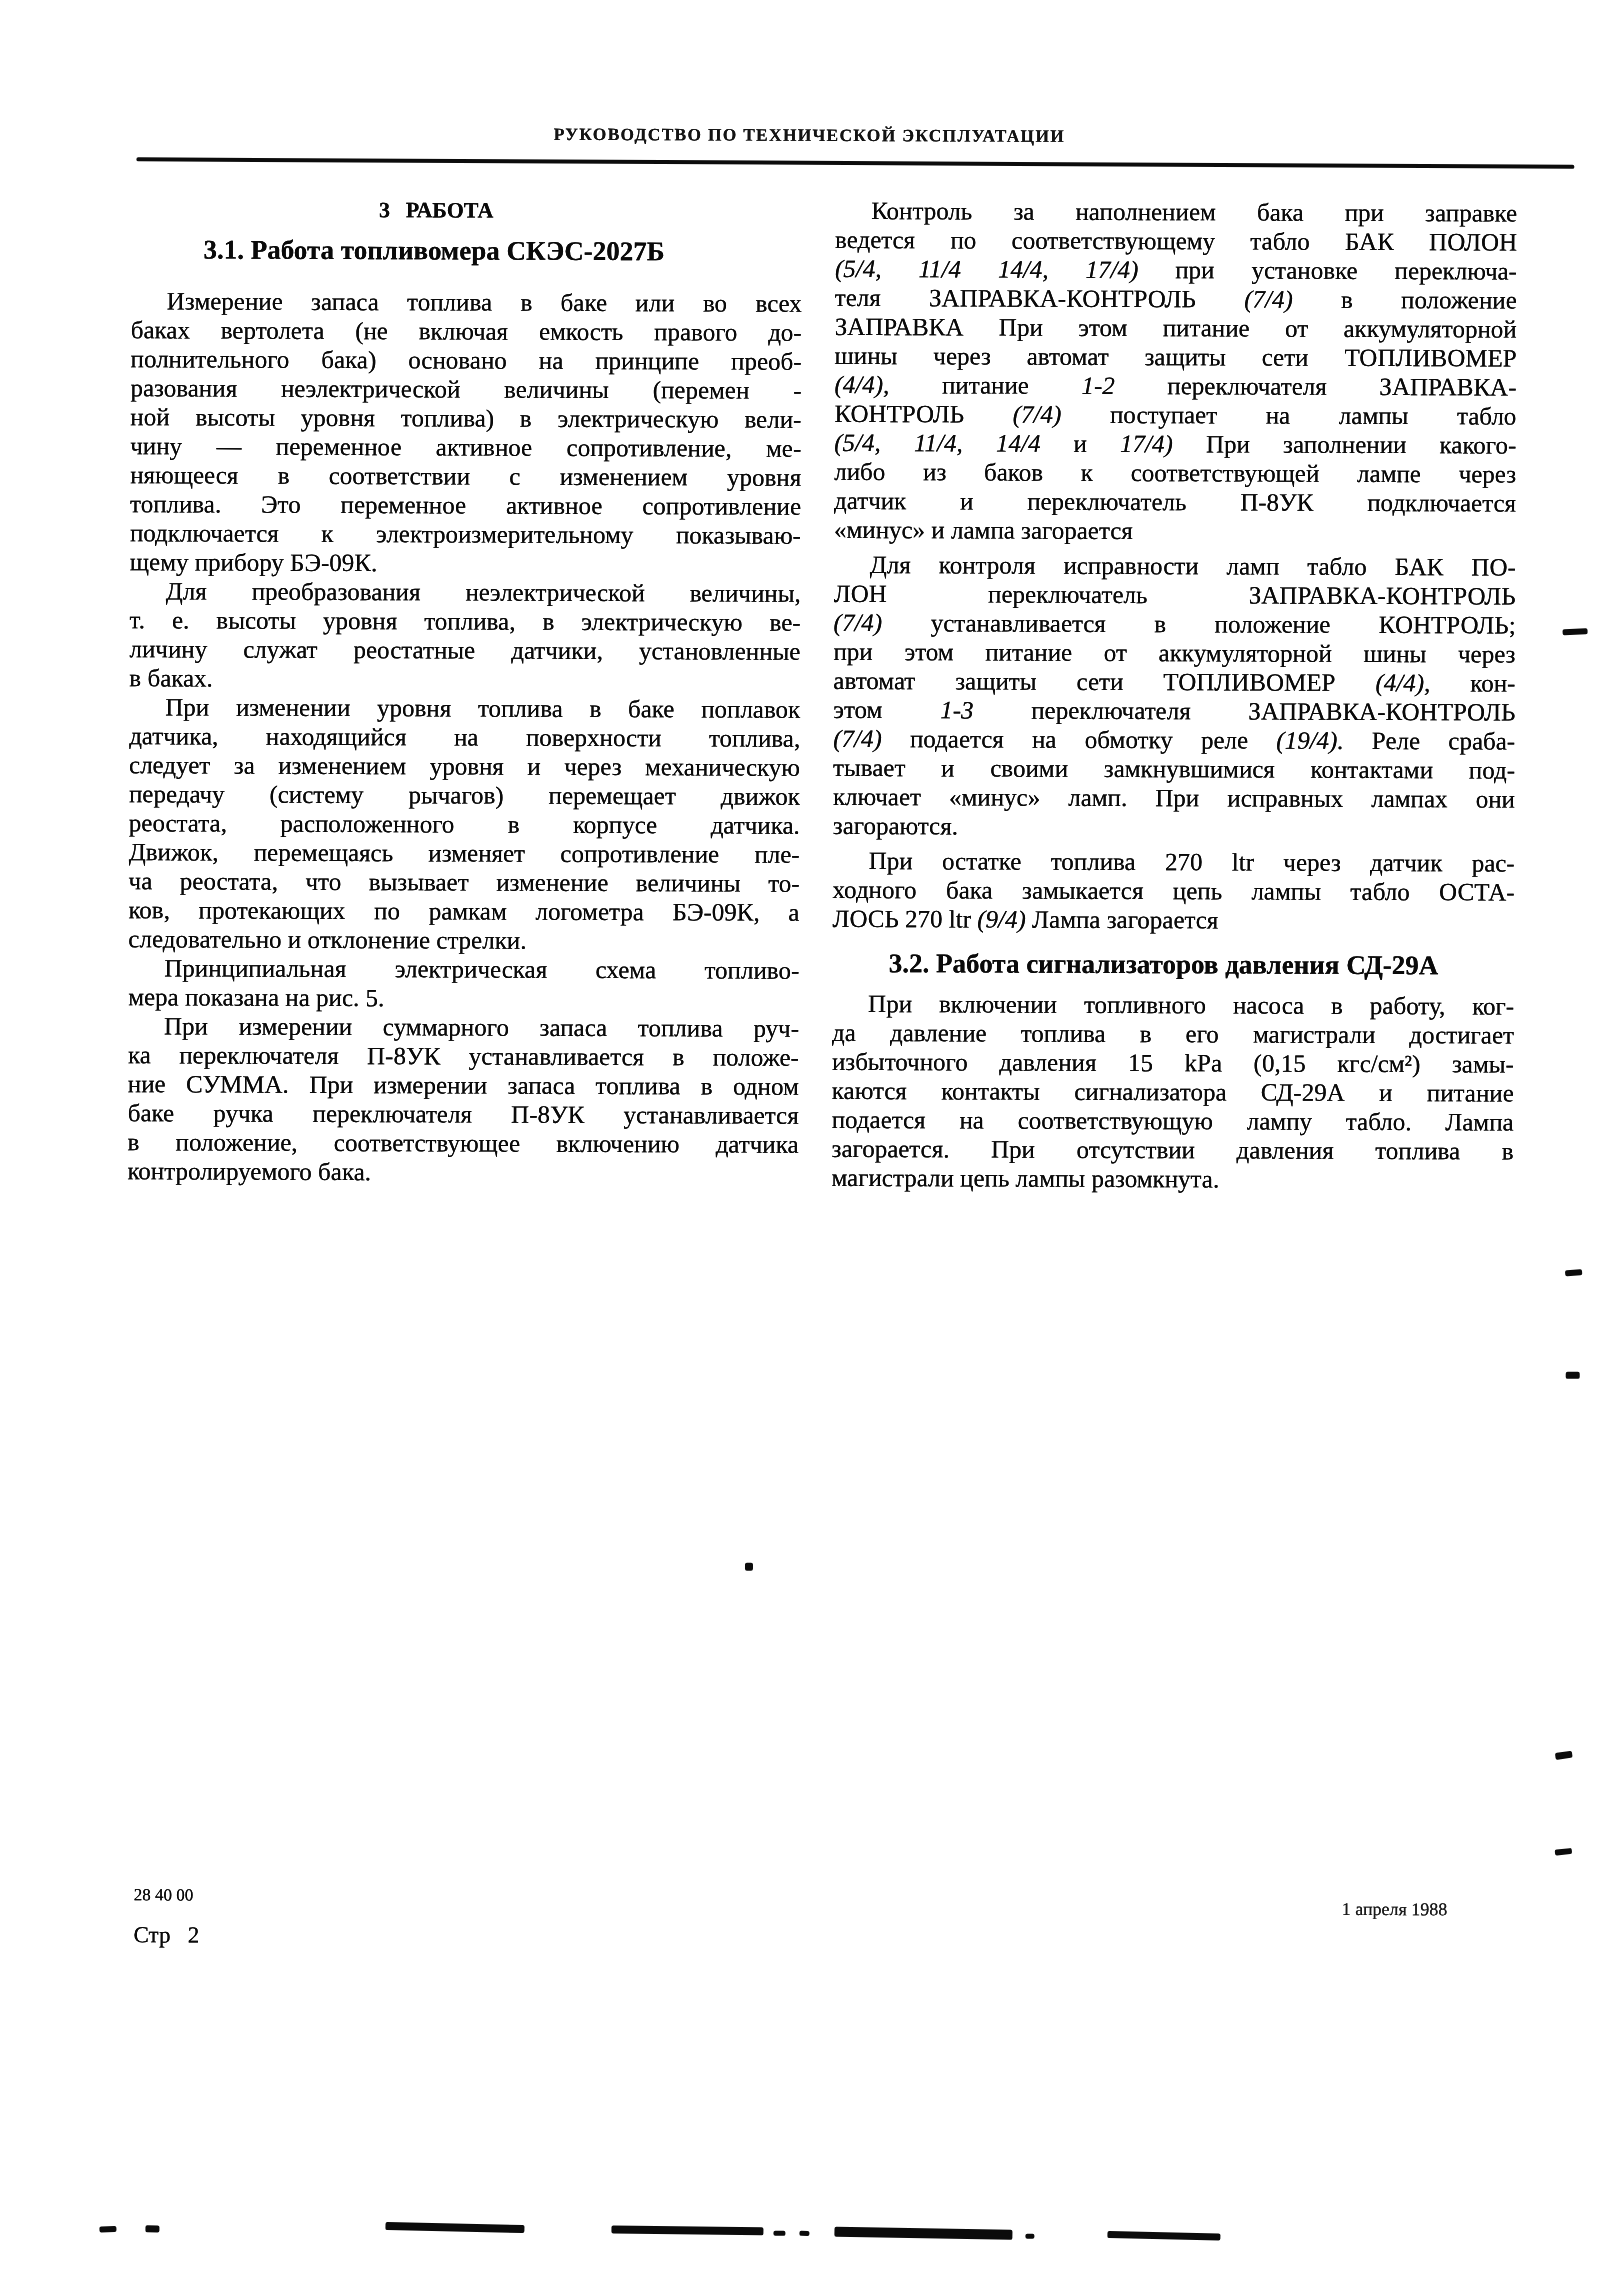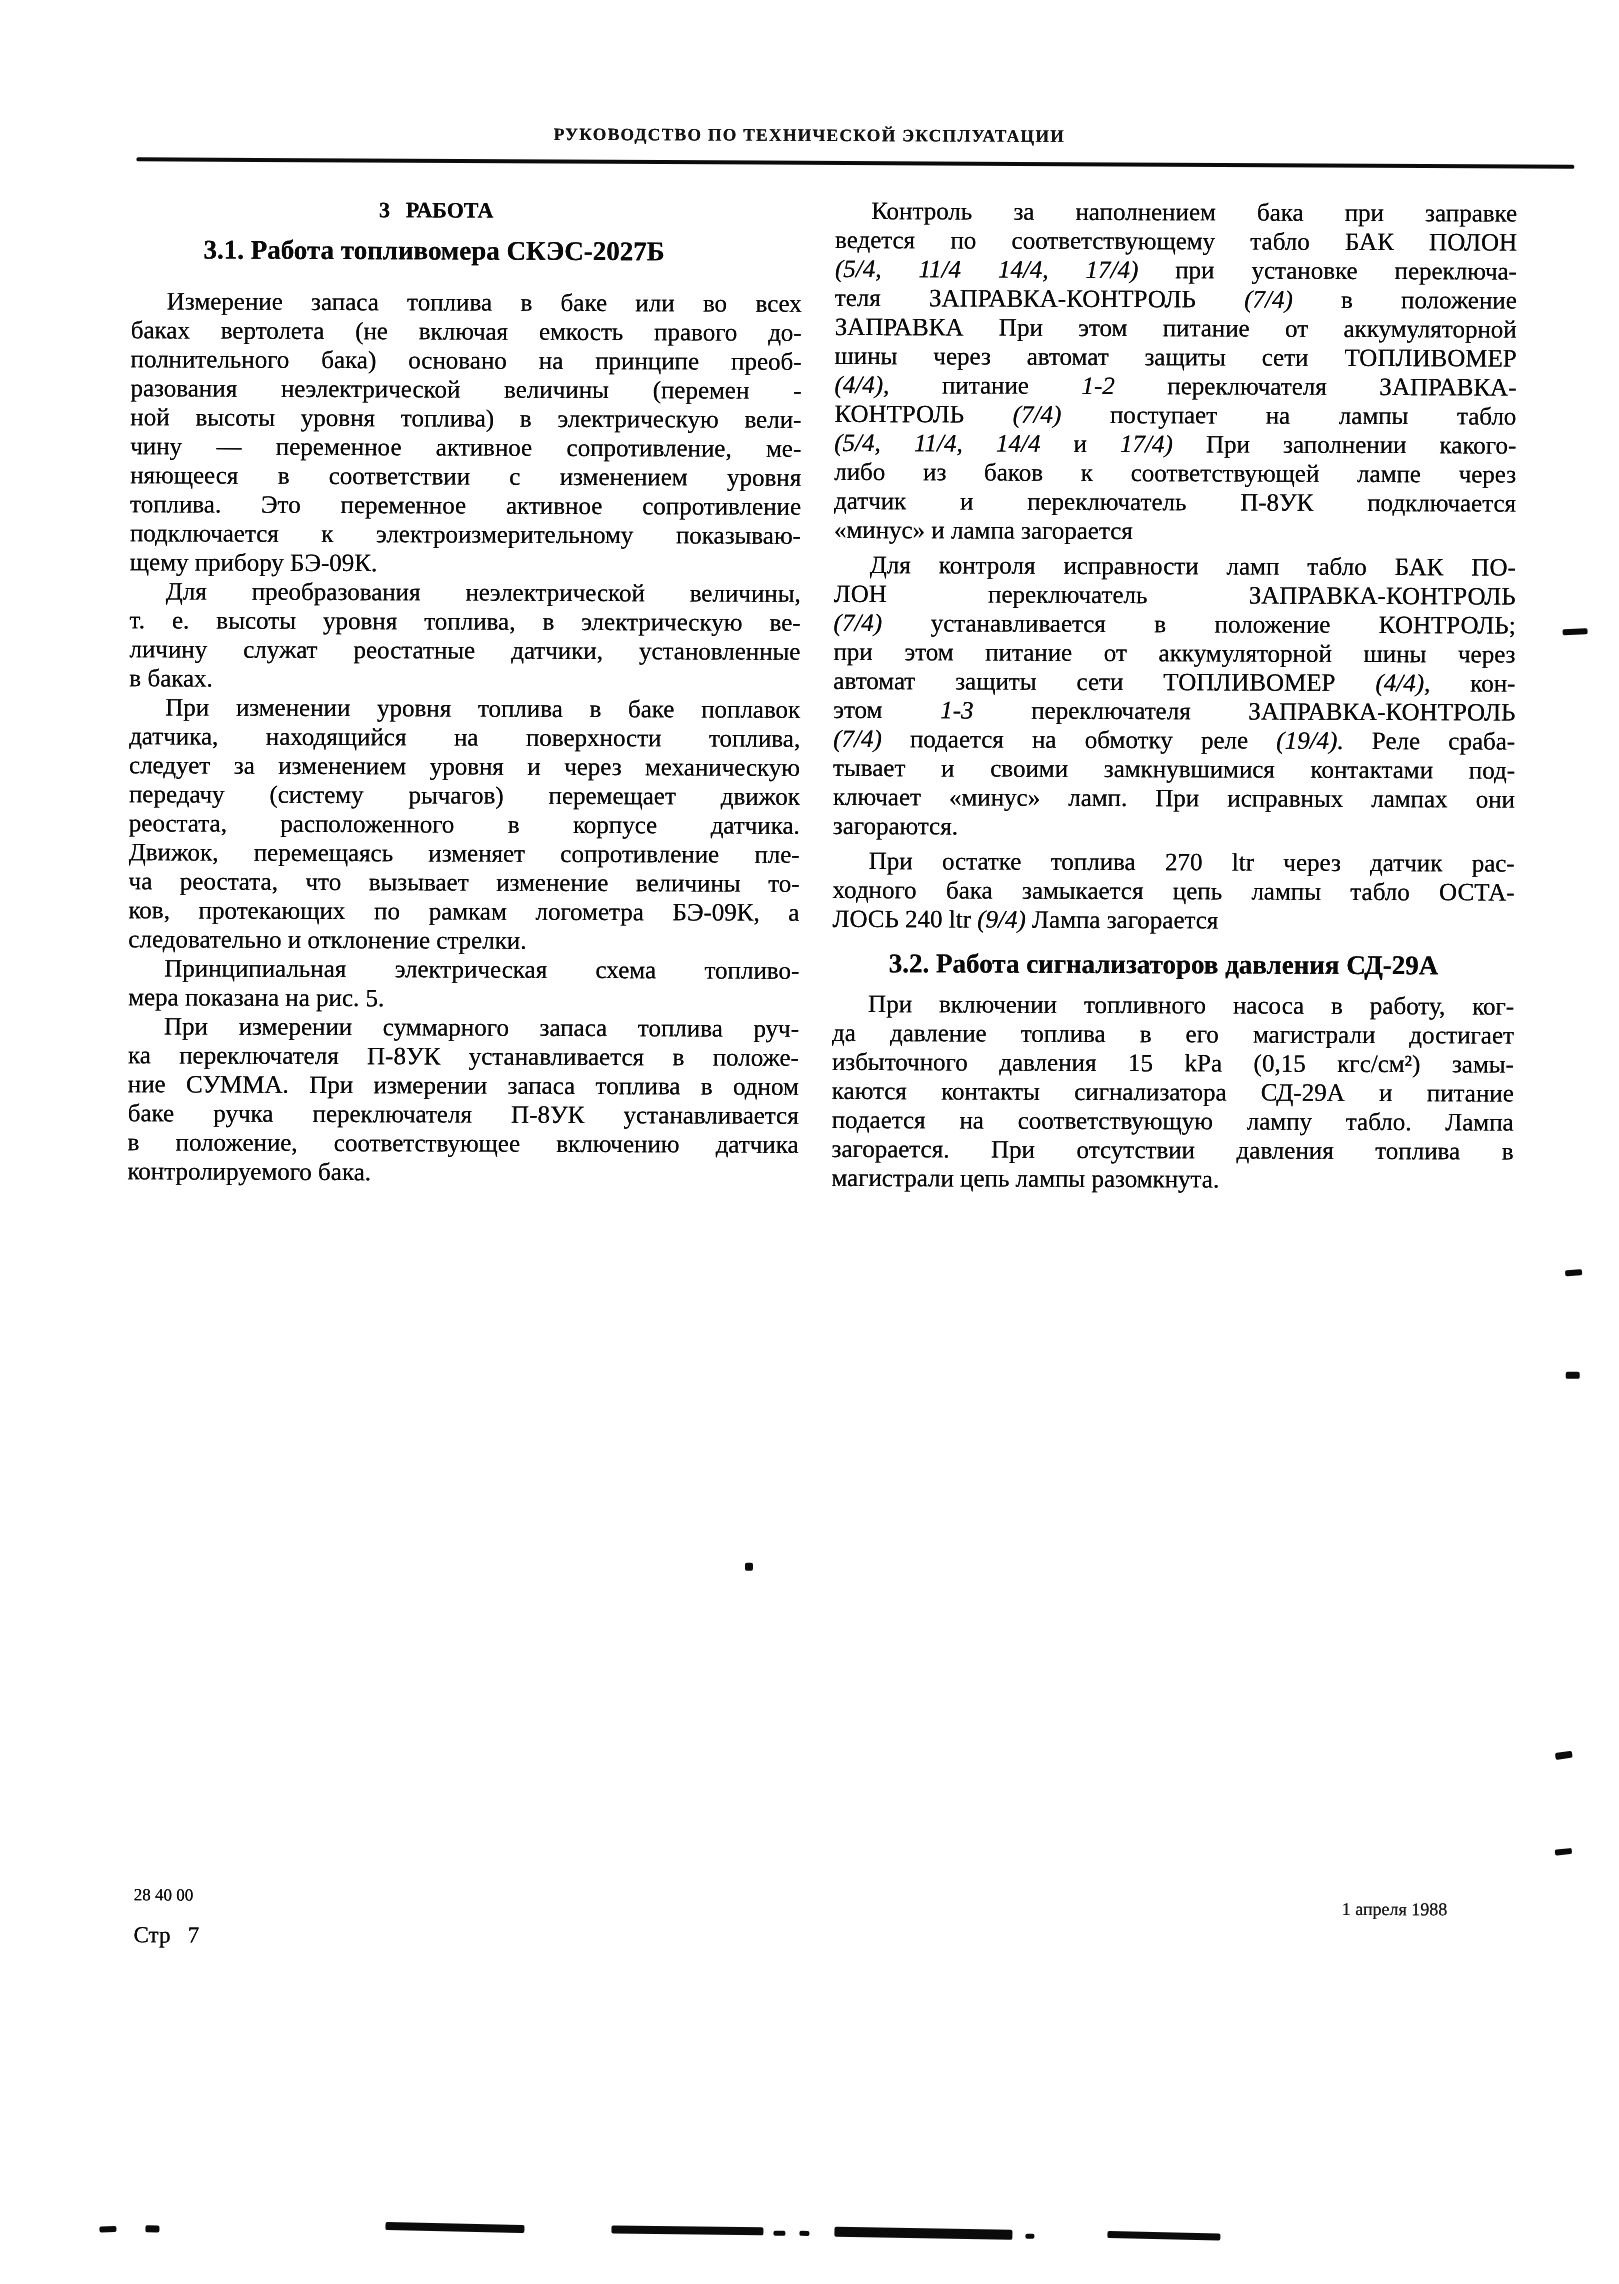--- a/index.html
+++ b/index.html
@@ -128,39 +128,39 @@
           <div class="line"><span>автомат защиты сети ТОПЛИВОМЕР </span><span class="it">(4/4),</span><span> кон-</span></div>
           <div class="line"><span>этом </span><span class="it">1-3</span><span> переключателя ЗАПРАВКА-КОНТРОЛЬ</span></div>
           <div class="line"><span class="it">(7/4)</span><span> подается на обмотку реле </span><span class="it">(19/4).</span><span> Реле сраба-</span></div>
           <div class="line"><span>тывает и своими замкнувшимися контактами под-</span></div>
           <div class="line"><span>ключает «минус» ламп. При исправных лампах они</span></div>
           <div class="line last"><span>загораются.</span></div>
         </div>
         <div class="para">
           <div class="line first"><span>При остатке топлива 270 ltr через датчик рас-</span></div>
           <div class="line"><span>ходного бака замыкается цепь лампы табло ОСТА-</span></div>
-          <div class="line last"><span>ЛОСЬ 240 ltr </span><span class="it">(9/4)</span><span>  Лампа загорается</span></div>
+          <div class="line last"><span>ЛОСЬ 270 ltr </span><span class="it">(9/4)</span><span>  Лампа загорается</span></div>
         </div>
       </div>
     <div class="sub-heading">3.2. Работа сигнализаторов давления СД-29А</div>
     <div class="paras" id="right-paras-bottom">
         <div class="para">
           <div class="line first"><span>При включении топливного насоса в работу, ког-</span></div>
           <div class="line"><span>да давление топлива в его магистрали достигает</span></div>
           <div class="line"><span>избыточного давления 15 kPa (0,15 кгс/см²) замы-</span></div>
           <div class="line"><span>каются контакты сигнализатора СД-29А и питание</span></div>
           <div class="line"><span>подается на соответствующую лампу табло. Лампа</span></div>
           <div class="line"><span>загорается. При отсутствии давления топлива в</span></div>
           <div class="line last"><span>магистрали цепь лампы разомкнута.</span></div>
         </div>
       </div>
   </section>
 
   <div class="footer-code">28 40 00</div>
-  <div class="footer-page">Стр 7</div>
+  <div class="footer-page">Стр 2</div>
   <div class="footer-date">1 апреля 1988</div>
 
   <div id="artifact-layer">
       <div class="speck" style="left: 1565px; top: 624px; width: 24.5px; height: 5.8px; transform: rotate(-3deg);"></div>
       <div class="speck" style="left: 1570px; top: 1265px; width: 17px; height: 5.8px; transform: rotate(-5deg);"></div>
       <div class="speck" style="left: 1571px; top: 1367px; width: 14px; height: 6.5px; transform: rotate(0deg);"></div>
       <div class="speck" style="left: 751px; top: 1561px; width: 8.4px; height: 7.7px; transform: rotate(0deg);"></div>
       <div class="speck" style="left: 1562px; top: 1747px; width: 17px; height: 7px; transform: rotate(-8deg);"></div>
       <div class="speck" style="left: 1562px; top: 1844px; width: 17px; height: 5.8px; transform: rotate(-6deg);"></div>
       <div class="speck" style="left: 108px; top: 2227px; width: 17px; height: 5.8px; transform: rotate(-2deg);"></div>

